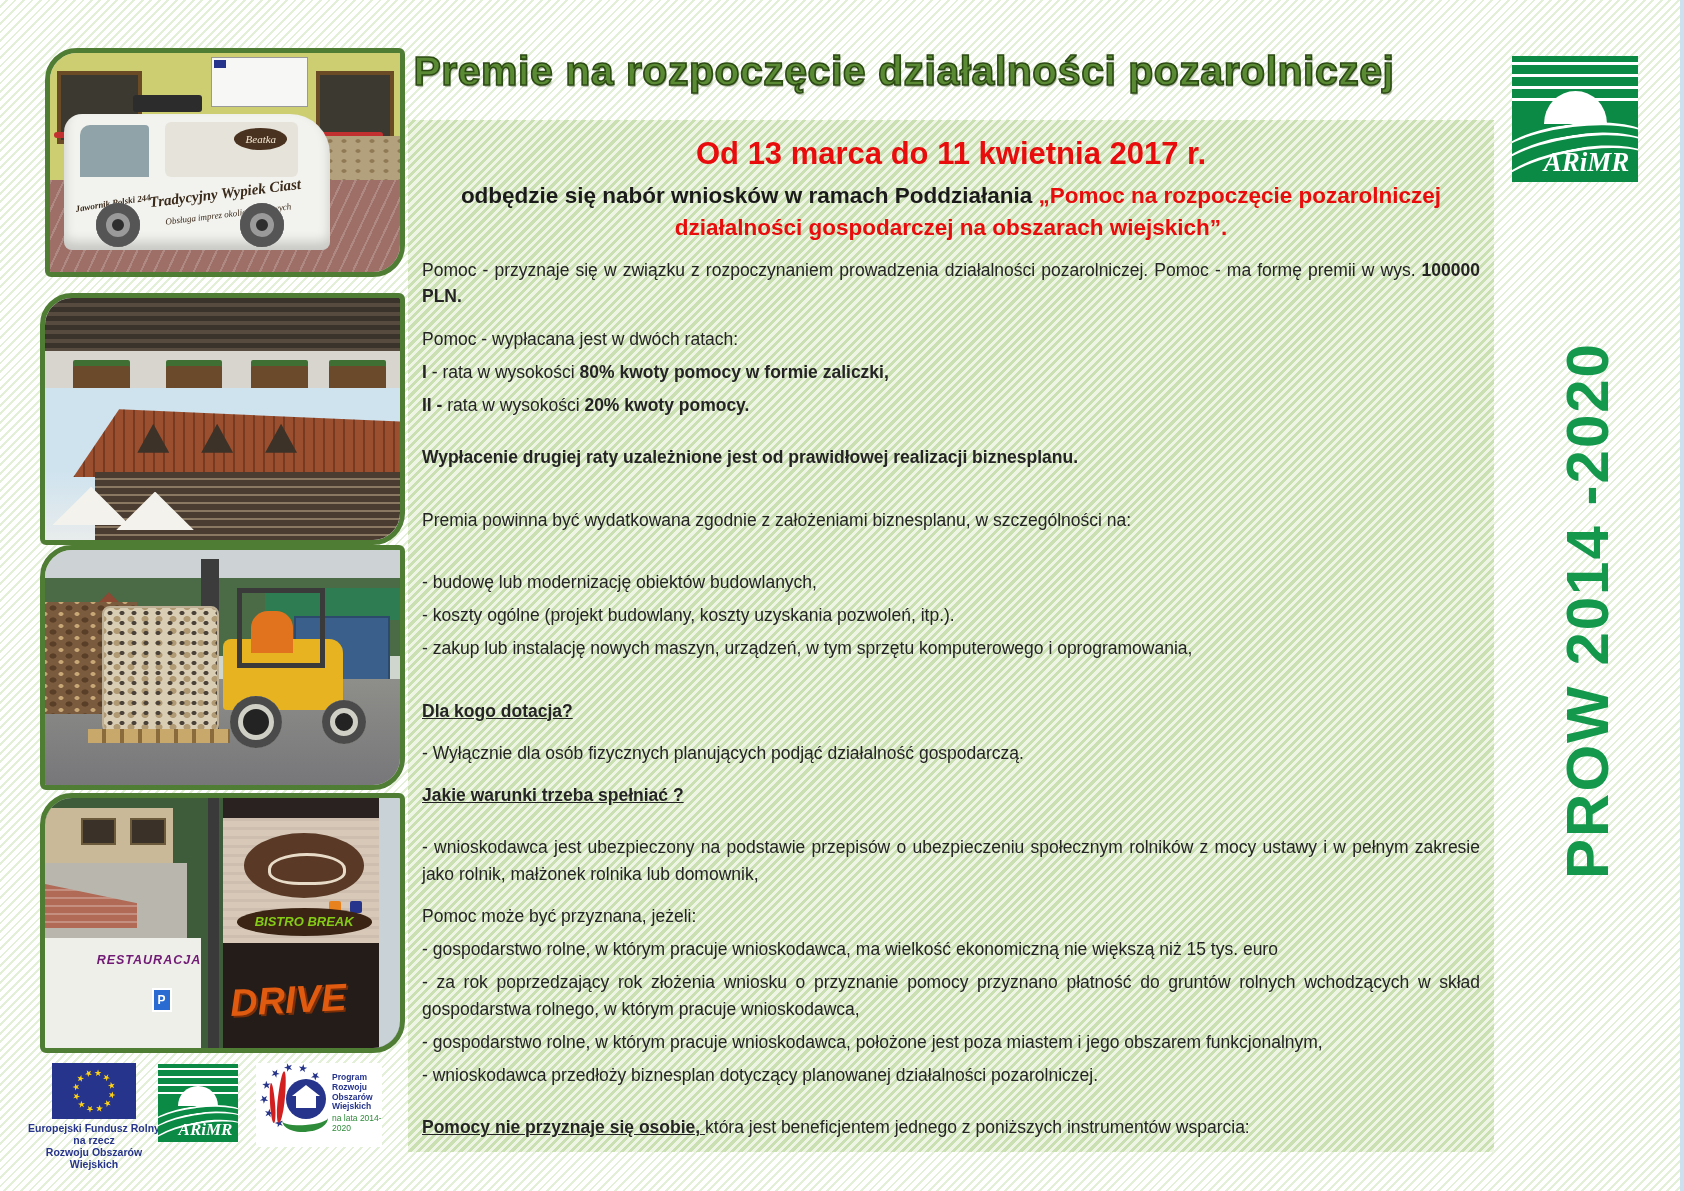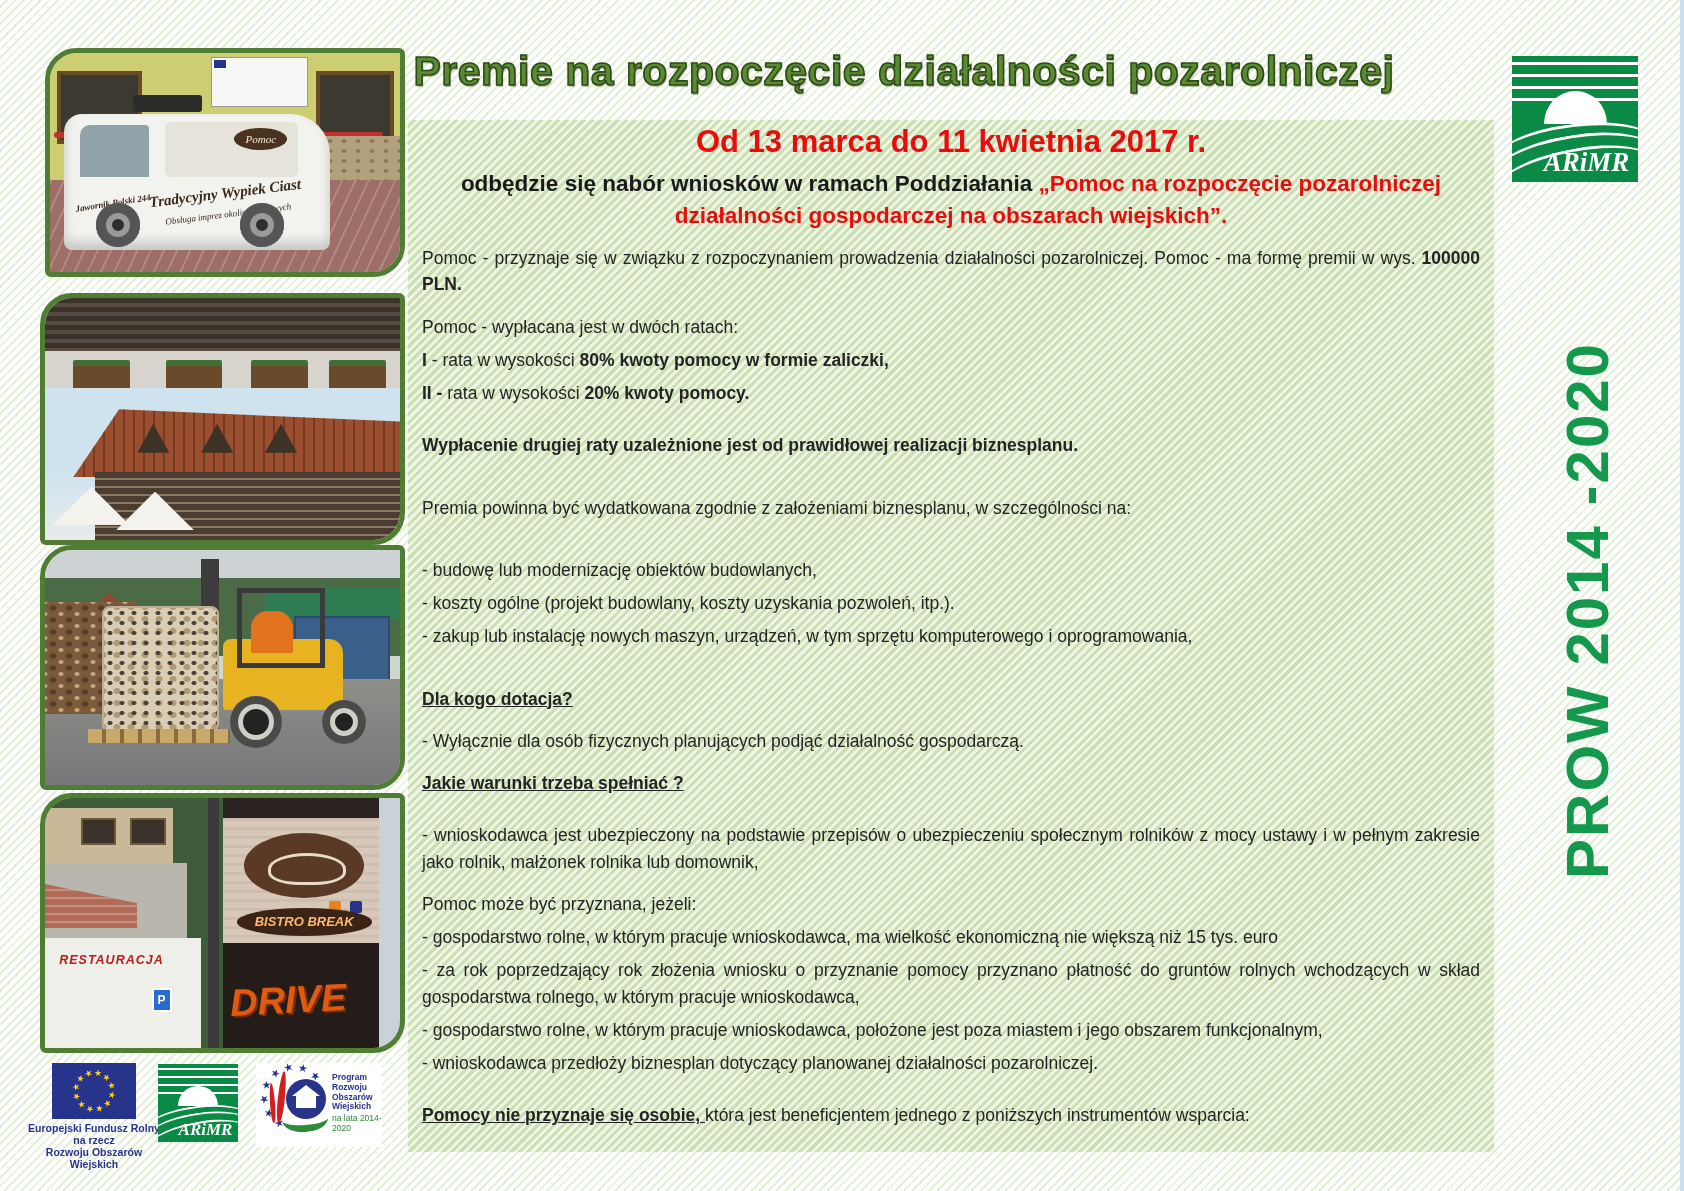--- a/index.html
+++ b/index.html
@@ -15,21 +15,21 @@
     text-shadow:1px 2px 1px rgba(40,60,15,.35);}
 
   
   .side-banner-wrap{left:1522px;top:130px;width:130px;height:960px;
     display:flex;align-items:center;justify-content:center;}
   .side-banner{writing-mode:vertical-rl;transform:rotate(180deg);
     font-size:60px;font-weight:bold;color:#14984c;letter-spacing:2px;white-space:nowrap;}
 
   
   .panel{left:408px;top:120px;width:1086px;height:1032px;box-sizing:border-box;
-    padding:0 14px 10px 14px;overflow:hidden;
+    padding:12px 14px 10px 14px;overflow:hidden;
     background:repeating-linear-gradient(135deg,#eef5e4 0 3px,#cbe0b2 3px 6px);}
   .date-heading{font-size:31px;font-weight:bold;color:#e80c0c;text-align:center;margin:4px 0 8px 0;}
   .subtitle{font-size:22.5px;font-weight:bold;text-align:center;line-height:1.4;color:#1a1a1a;margin:0 0 14px 0;}
   .subtitle .red{color:#e80c0c;}
   .body-paragraphs{font-size:17.5px;line-height:1.5;color:#242424;}
   .para{margin:0 0 16px 0;}
   .para.just{text-align:justify;}
   .para.tight{margin-top:-9px;}
   .para.mt2{margin-top:36px;}
   .para.mt3{margin-top:26px;}
@@ -99,32 +99,32 @@
 
   
   .p4-trees{inset:0;background:#3f5c3a;}
   .p4-sky{left:78%;top:0;width:22%;height:100%;background:#c9d2d6;}
   .p4-bldg{left:0;top:4%;width:36%;height:22%;background:#c9b998;}
   .p4-bwin{top:22%;width:9%;height:9%;background:#3a3228;border:2px solid #6b5a3c;}
   .p4-paving{left:0;top:26%;width:40%;height:30%;background:#b9b6ae;}
   .p4-brick{left:0;top:30%;width:26%;height:22%;background:#b06a55;clip-path:polygon(0 20%,100% 55%,100% 100%,0 100%);
     background-image:repeating-linear-gradient(to bottom,rgba(255,255,255,.25) 0 2px,transparent 2px 8px);}
   .p4-white-bldg{left:0;top:56%;width:44%;height:44%;background:#efefe9;}
-  .p4-rest{left:4%;top:62%;width:40%;color:#b91c1c;font-weight:bold;font-size:12.5px;letter-spacing:1px;font-style:italic;}
+  .p4-rest{left:4%;top:62%;width:40%;color:#701a75;font-weight:bold;font-size:12.5px;letter-spacing:1px;font-style:italic;text-align:right;}
   .p4-psign{left:30%;top:76%;width:16px;height:20px;background:#2a6bd2;color:#fff;font-size:12px;font-weight:bold;
     display:flex;align-items:center;justify-content:center;border:2px solid #fff;}
   .p4-pole{left:46%;top:0;width:3%;height:100%;background:#3a3a3a;}
   .p4-sign{left:50%;top:8%;width:44%;height:84%;background:#d8c8b8;
     background-image:repeating-linear-gradient(to bottom,rgba(0,0,0,.05) 0 3px,transparent 3px 9px);}
   .p4-topband{left:50%;top:0;width:44%;height:9%;background:#2a2220;}
   .p4-cup{left:56%;top:14%;width:34%;height:26%;background:#5a3a26;border-radius:50%;overflow:hidden;}
   .p4-cupline{left:20%;top:30%;width:60%;height:40%;border:3px solid #e8dcc8;border-radius:50% 50% 40% 40%;}
   .p4-oval{left:54%;top:44%;width:38%;height:11%;background:#3c2414;border-radius:50%;
     display:flex;align-items:center;justify-content:center;}
-  .p4-oval span{color:#fdba74;font-weight:bold;font-style:italic;font-size:13px;white-space:nowrap;}
+  .p4-oval span{color:#84cc16;font-weight:bold;font-style:italic;font-size:13px;white-space:nowrap;}
   .p4-social{width:12px;height:12px;border-radius:2px;}
   .p4-darkband{left:50%;top:58%;width:44%;height:42%;background:#241c18;}
   .p4-drive{left:52%;top:72%;width:42%;color:#e05a10;font-weight:bold;font-style:italic;font-size:38px;
     transform:rotate(-3deg);font-family:"Liberation Sans",sans-serif;text-shadow:2px 2px 0 #7a2e08;}
 
   
   .arimr-logo{background:#0a8a44;overflow:hidden;}
   .arimr-big{left:1512px;top:56px;width:126px;height:126px;}
   .arimr-small{left:158px;top:1064px;width:80px;height:78px;}
   .arimr-stripes{position:absolute;left:0;right:0;top:5%;height:36%;}
@@ -218,21 +218,21 @@
     <div class="abs p1-win" style="left:76%;width:20%;"></div>
     <div class="abs p1-flower" style="left:1%;top:36%;width:14%;"></div>
     <div class="abs p1-flower" style="left:77%;top:36%;width:18%;"></div>
     <div class="abs p1-stone"></div>
     <div class="abs p1-paving"></div>
     <div class="abs p1-plaque"><span class="eu"></span></div>
     <div class="abs p1-van">
       <div class="abs p1-ac" style="top:-14%;"></div>
       <div class="abs p1-van-win"></div>
       <div class="abs p1-van-win2"></div>
-      <div class="abs p1-badge">Pomoc</div>
+      <div class="abs p1-badge">Beatka</div>
       <div class="abs p1-script" style="left:32%;top:52%;font-size:15px;transform:rotate(-7deg);font-weight:bold;">Tradycyjny Wypiek Ciast</div>
       <div class="abs p1-script" style="left:38%;top:70%;font-size:9px;transform:rotate(-7deg);">Obsługa imprez okolicznościowych</div>
       <div class="abs p1-script" style="left:4%;top:62%;font-size:9px;transform:rotate(-9deg);font-weight:bold;">Jawornik Polski 244</div>
       <div class="abs p1-wheel" style="left:12%;"></div>
       <div class="abs p1-wheel" style="left:66%;"></div>
     </div>
   </div>
 
   <div class="abs photo ph2">
     <div class="abs p2-top"></div>

